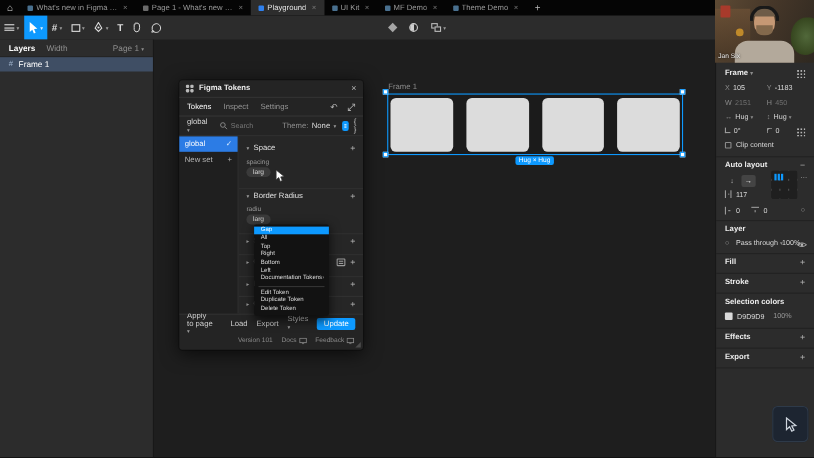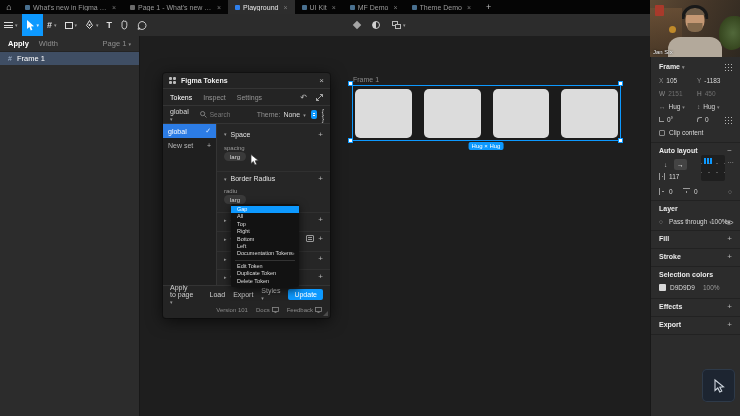--- a/index.html
+++ b/index.html
@@ -235,21 +235,21 @@
       <span class="pages">
           <i></i>
           <i></i>
         </span>
       <span class="tcaret" style="font-size:5px;color:#9a9a9a;">▾</span>
     </span>
   </div>
 
   <div class="sidebar">
     <div class="sb-head">
-      <span class="sb-tab-active">Apply</span>
+      <span class="sb-tab-active">Layers</span>
       <span class="sb-tab">Width</span>
       <span class="sb-page"><span>Page 1</span> <span style="font-size:5px;">▾</span></span>
     </div>
     <div class="layer-row">
       <span class="hash">#</span>
       <span>Frame 1</span>
     </div>
   </div>
 
   <div class="canvas">

